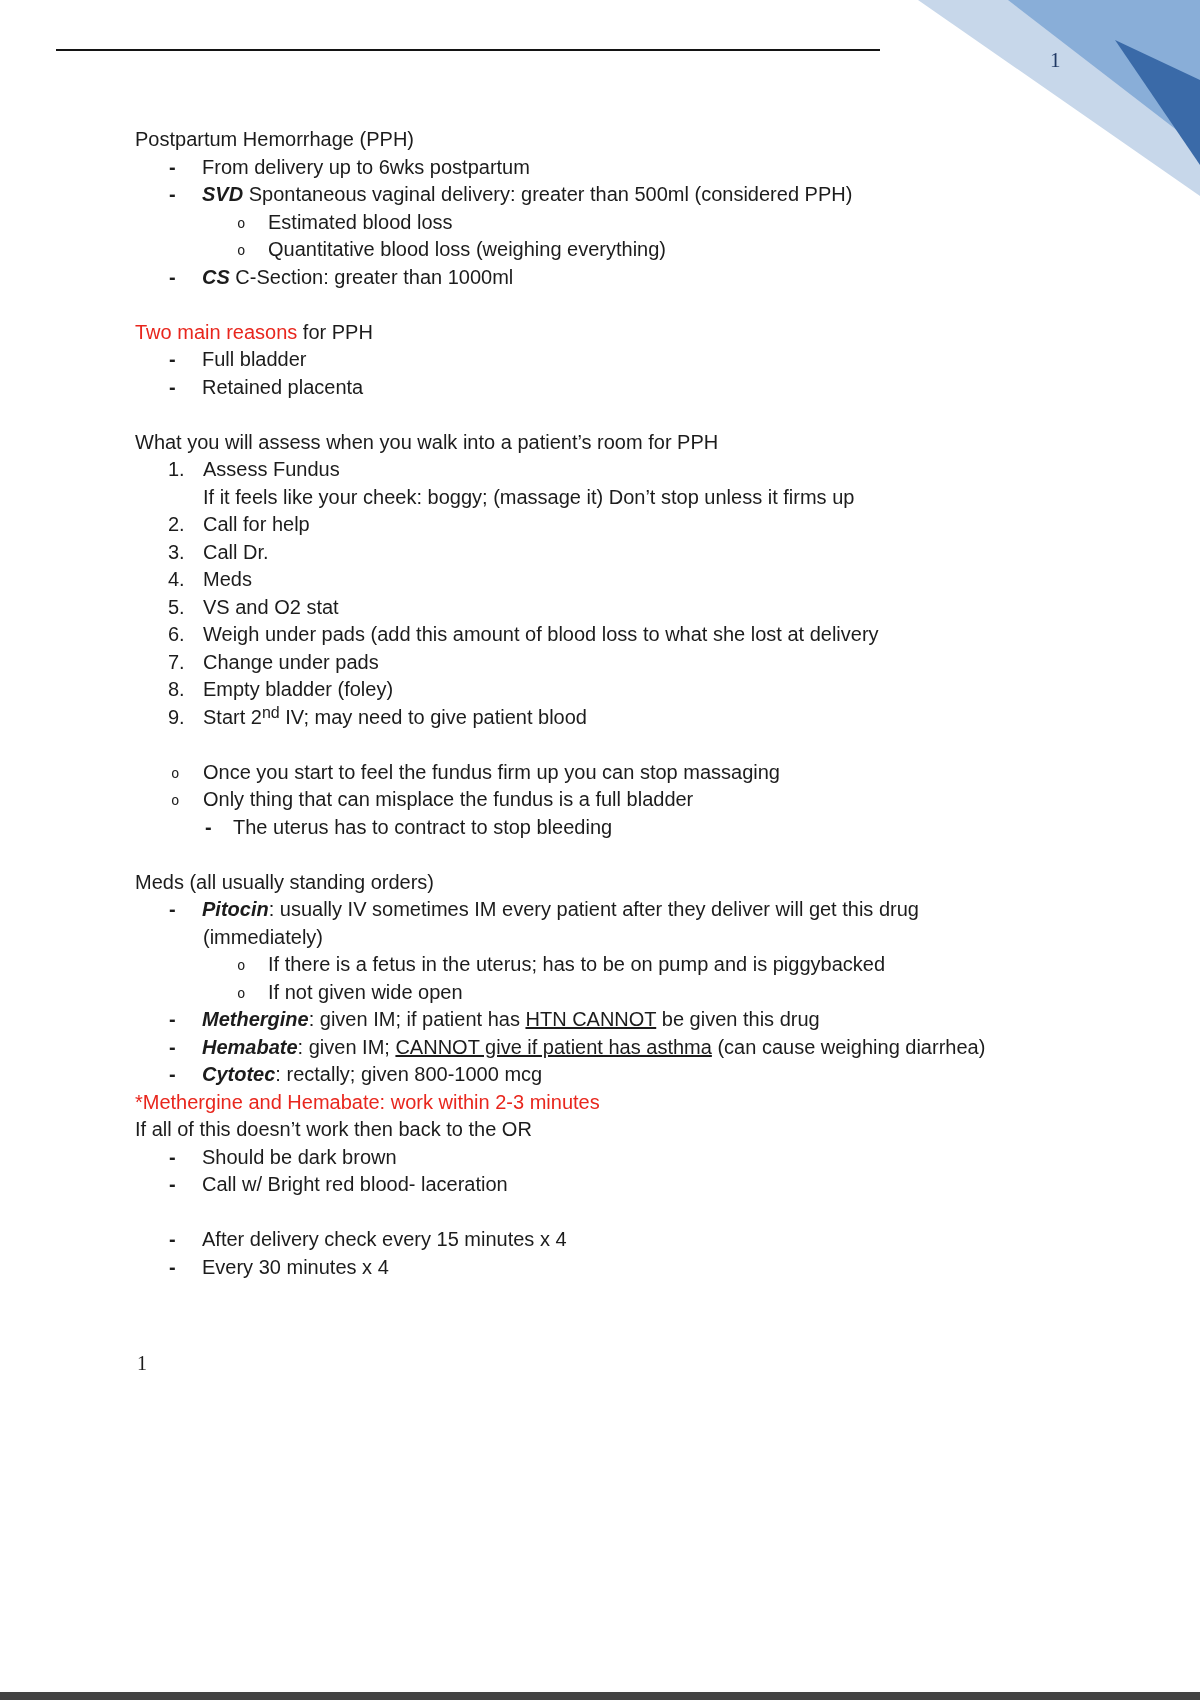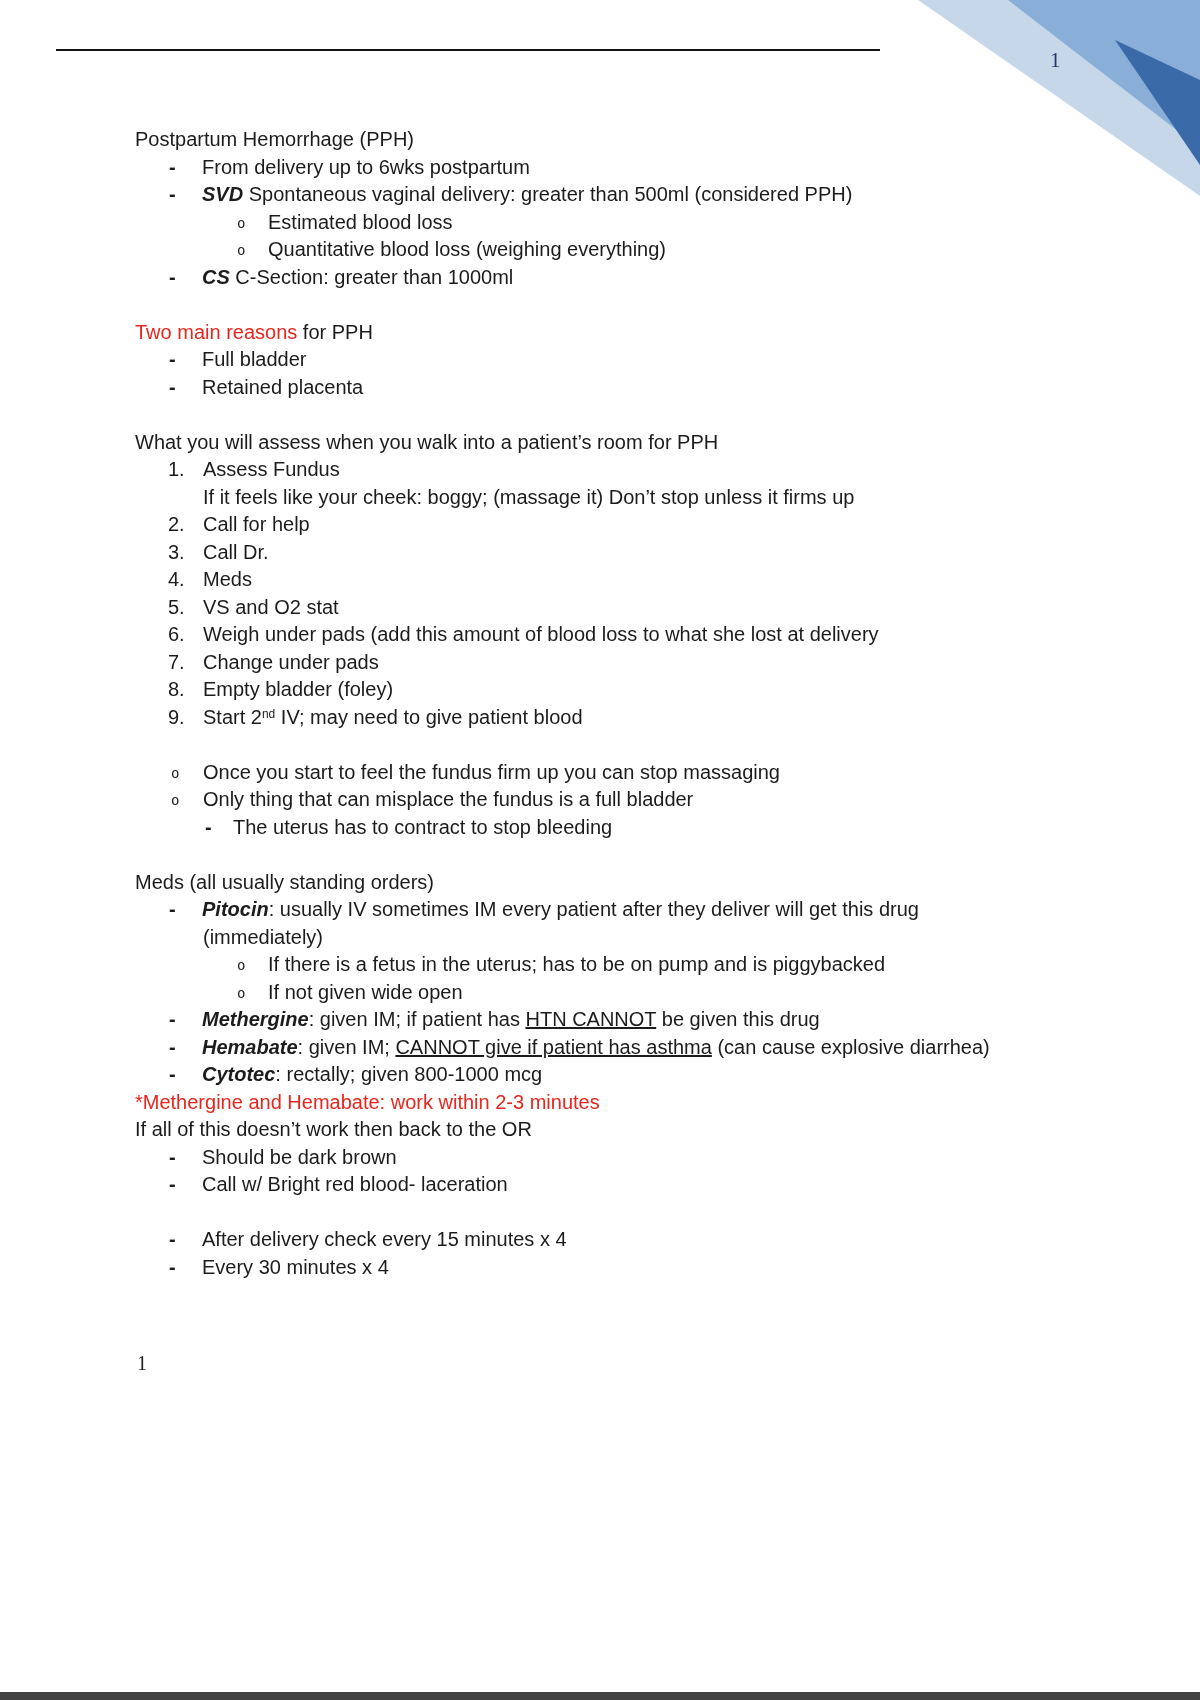--- a/index.html
+++ b/index.html
@@ -43,21 +43,21 @@
     top:126px;
     left:135px;
     width:950px;
     line-height:27.5px;
   }
   .line{min-height:27.5px;}
   .gap{height:27.5px;}
   .bold{font-weight:700;font-style:italic;}
   .red{color:var(--color-red,#e8261d);}
   .u{text-decoration:underline;}
-  sup{font-size:12px;line-height:0;vertical-align:6px;}
+  sup{font-size:16px;line-height:0;vertical-align:6px;}
   
   .li1{position:relative;padding-left:67px;}
   .li1 > .m-dash{position:absolute;left:34px;top:0;font-weight:700;}
   
   .liO{position:relative;padding-left:68px;}
   .liO > .m-o{position:absolute;left:36px;top:1px;font-family:"DejaVu Sans Mono",monospace;font-size:14px;}
   
   .li2{position:relative;padding-left:133px;}
   .li2 > .m-o{position:absolute;left:102px;top:1px;font-family:"DejaVu Sans Mono",monospace;font-size:14px;}
   
@@ -220,21 +220,21 @@
       <span>If not given wide open</span>
     </div>
 
     <div class="line li1">
       <span class="m-dash">-</span>
       <span class="bold">Methergine</span><span>: given IM; if patient has </span><span class="u">HTN CANNOT</span><span> be given this drug</span>
     </div>
 
     <div class="line li1">
       <span class="m-dash">-</span>
-      <span class="bold">Hemabate</span><span>: given IM; </span><span class="u">CANNOT give if patient has asthma</span><span> (can cause explosive diarrhea)</span>
+      <span class="bold">Hemabate</span><span>: given IM; </span><span class="u">CANNOT give if patient has asthma</span><span> (can cause weighing diarrhea)</span>
     </div>
 
     <div class="line li1">
       <span class="m-dash">-</span>
       <span class="bold">Cytotec</span><span>: rectally; given 800-1000 mcg</span>
     </div>
 
     <div class="line red"><span>*Methergine and Hemabate: work within 2-3 minutes</span></div>
     <div class="line"><span>If all of this doesn’t work then back to the OR</span></div>
 

